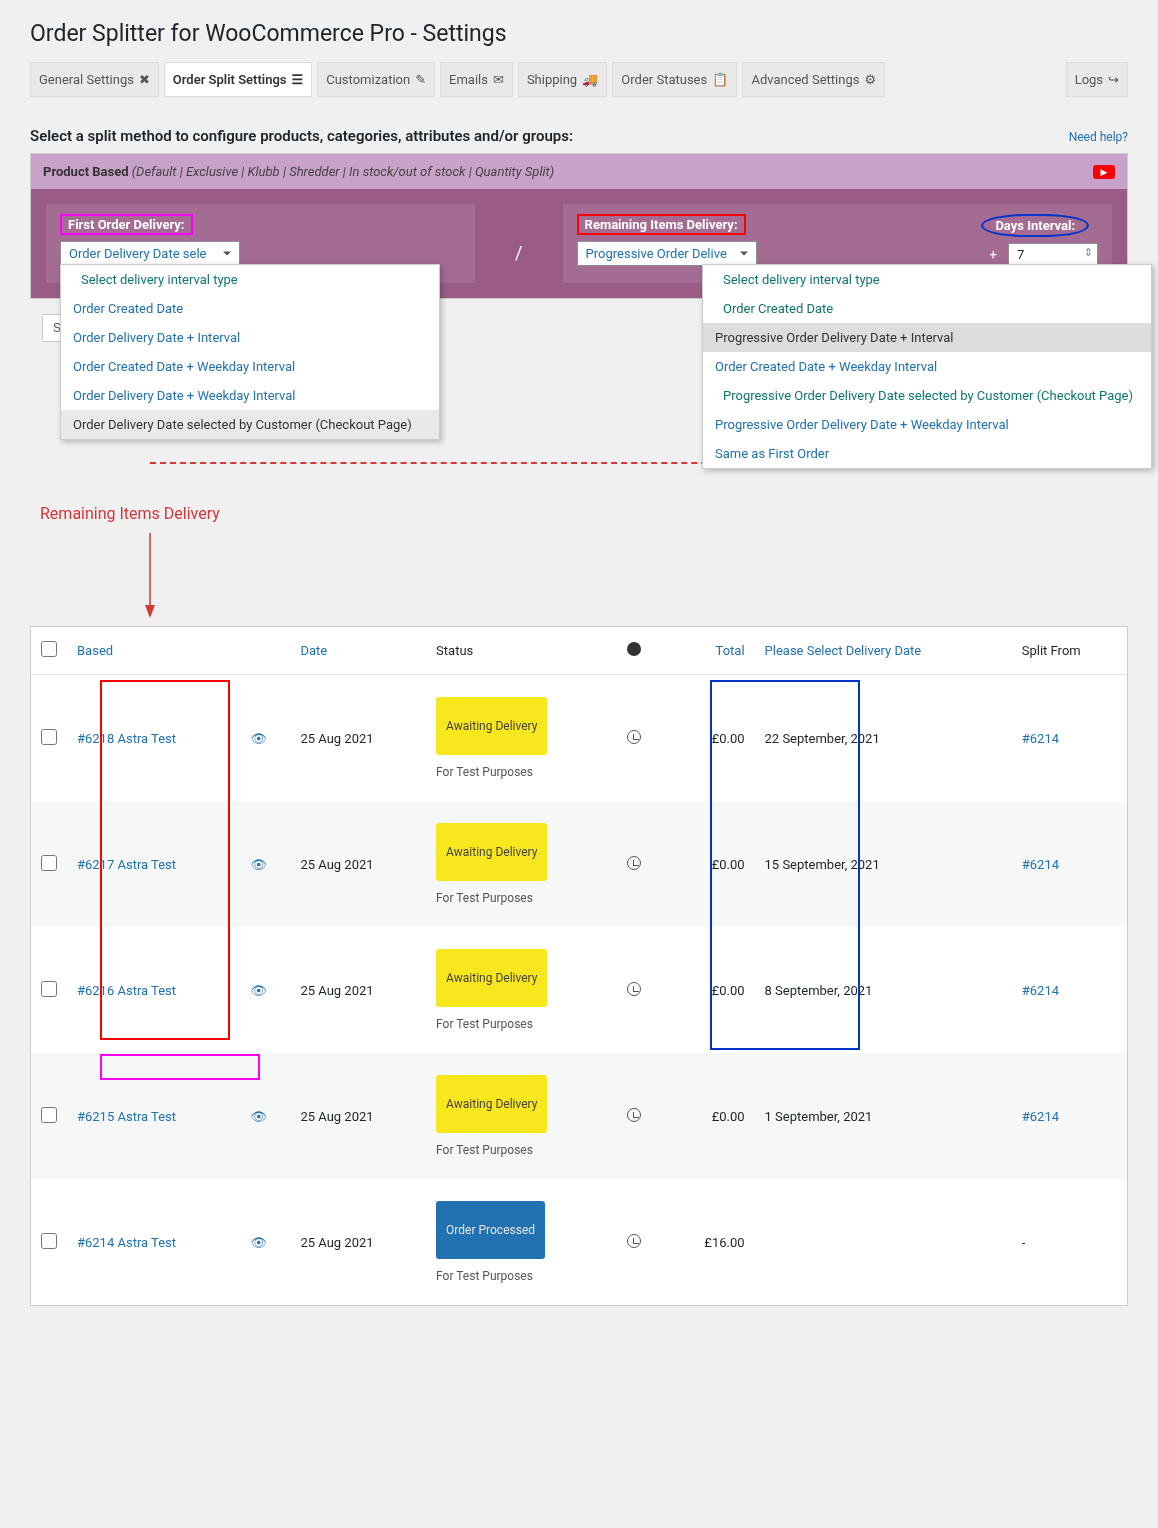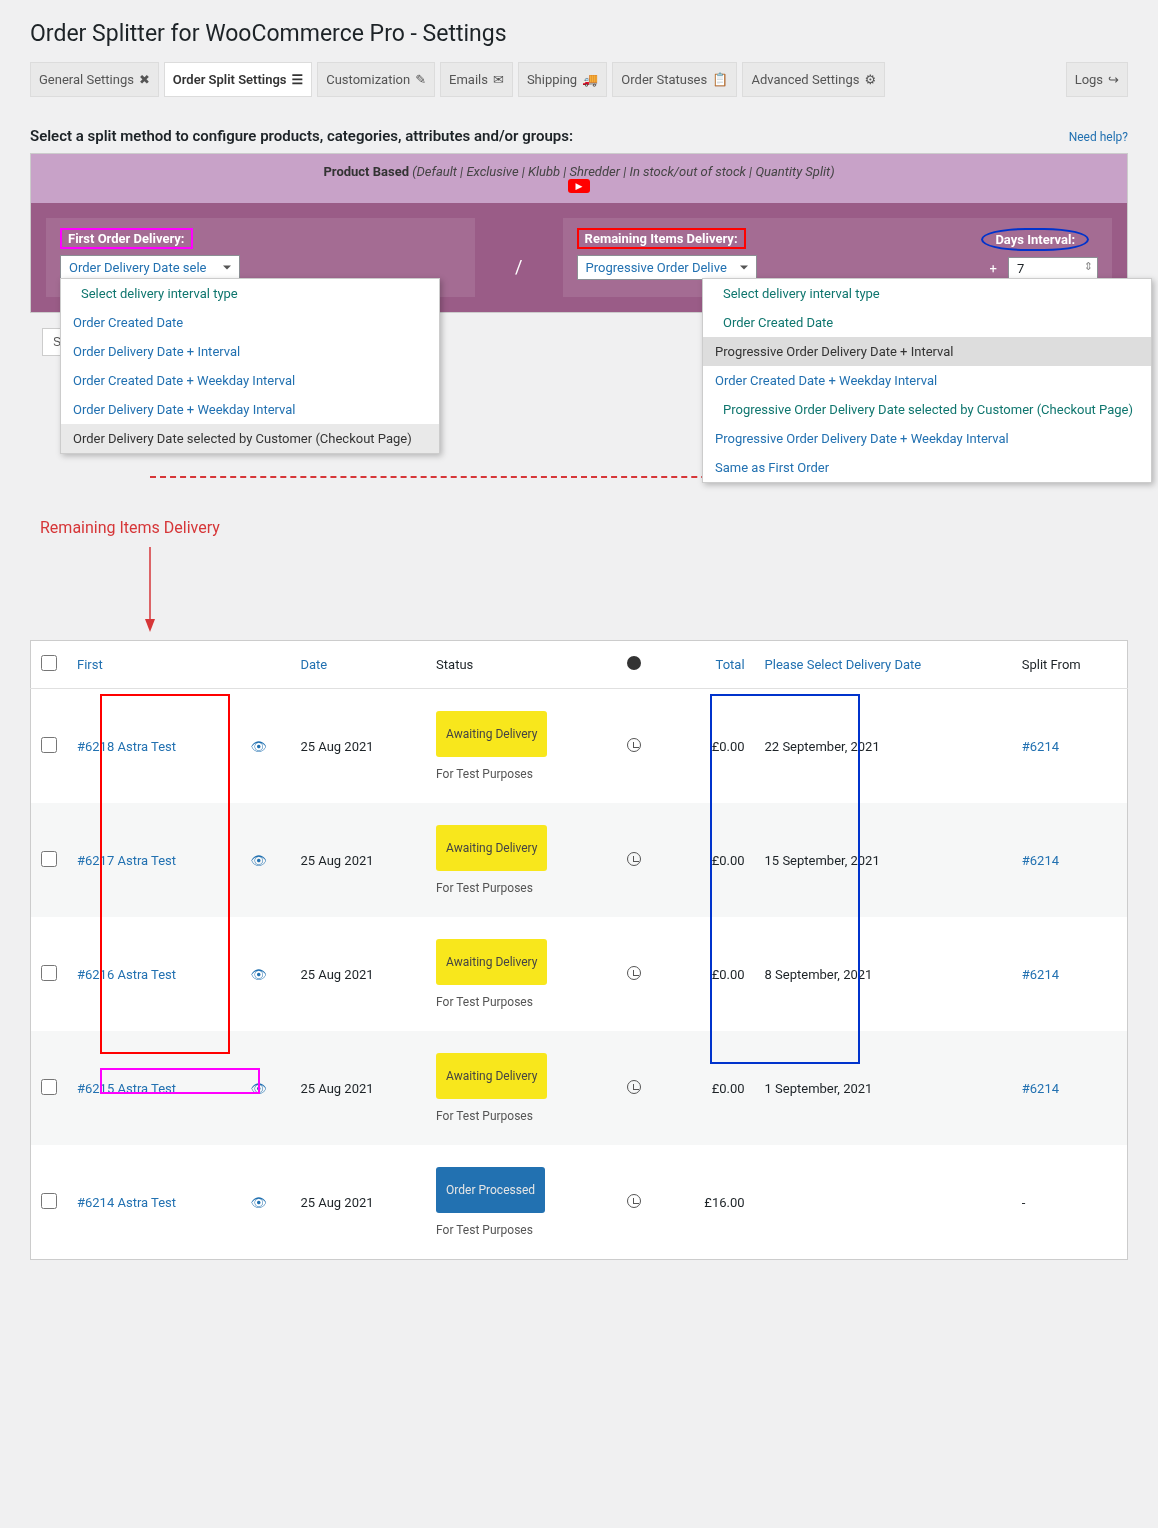--- a/index.html
+++ b/index.html
@@ -6,21 +6,21 @@
 body { font-family: -apple-system, BlinkMacSystemFont, "Segoe UI", Roboto, sans-serif; background: #f0f0f1; color: #1d2327; font-size: 13px; }
 .wrap { padding: 20px 30px; }
 h1 { font-size: 23px; font-weight: 400; color: #1d2327; margin-bottom: 15px; }
 .tabs { display: flex; gap: 5px; margin-bottom: 30px; }
 .tab { background: #e9e9e9; border: 1px solid #dcdcdc; padding: 9px 8px; font-size: 13px; color: #555; cursor: pointer; display: flex; align-items: center; gap: 5px; }
 .tab.active { background: #fff; color: #333; font-weight: 600; }
 .tab-spacer { flex: 1; }
 .section-title { font-size: 15px; font-weight: 600; margin-bottom: 8px; display: flex; justify-content: space-between; align-items: baseline; }
 .help-link { color: #2271b1; font-size: 12px; font-weight: 400; }
 .panel { border: 1px solid #ccc; }
-.panel-top { background: #c8a2c8; padding: 10px 12px; font-size: 13px; display: flex; align-items: center; justify-content: space-between; flex-direction: column; }
+.panel-top { background: #c8a2c8; padding: 10px 12px; font-size: 13px; display: flex; align-items: center; justify-content: space-between; }
 .panel-top .label { font-weight: 700; color: #333; }
 .panel-top .desc { font-style: italic; color: #444; }
 .yt-badge { background: #ff0000; color: #fff; border-radius: 3px; width: 22px; height: 14px; display: flex; align-items: center; justify-content: center; font-size: 9px; }
 .panel-sub { background: #a05a8a; padding: 10px 12px; font-size: 13px; color: #fff; display: flex; align-items: center; justify-content: space-between; }
 .panel-sub .label { font-weight: 700; }
 .panel-sub .desc { font-style: italic; color: #eee; }
 .bulb { font-size: 14px; }
 .panel-body { background: #9a5c87; padding: 15px; display: flex; gap: 20px; align-items: flex-start; position: relative; }
 .field-group { background: #a46c93; padding: 10px 14px 14px; flex: 1; position: relative; }
 .field-label { color: #fff; font-weight: 700; font-size: 13px; display: inline-block; padding: 1px 6px; margin-bottom: 6px; }
@@ -47,21 +47,21 @@
 .annotation { color: #d63638; font-size: 16px; margin: 40px 0 10px 10px; }
 .annotation-magenta { color: #ff00ff; font-size: 16px; }
 
 .orders-table { background: #fff; border: 1px solid #ccc; width: 100%; border-collapse: collapse; }
 .orders-table th { text-align: left; padding: 14px 10px; font-weight: 400; font-size: 13px; border-bottom: 1px solid #e0e0e0; }
 .orders-table th.link { color: #2271b1; }
 .orders-table td { padding: 22px 10px; font-size: 13px; vertical-align: middle; }
 .orders-table tr.alt { background: #f6f7f7; }
 .order-link { color: #2271b1; }
 .eye { color: #2271b1; }
-.status-badge { display: inline-block; padding: 16px 10px; border-radius: 3px; font-size: 12px; }
+.status-badge { display: inline-block; padding: 22px 10px; border-radius: 3px; font-size: 12px; }
 .status-yellow { background: #f8e71c; color: #444; }
 .status-blue { background: #2271b1; color: #e5e5e5; }
 .status-sub { display: block; margin-top: 10px; color: #555; font-size: 12px; }
 .cb { width: 16px; height: 16px; }
 .circle-icon { display: inline-block; width: 14px; height: 14px; border: 1px solid #555; border-radius: 50%; position: relative; }
 .circle-icon::after { content: ""; position: absolute; width: 5px; height: 5px; border-left: 1px solid #555; border-bottom: 1px solid #555; top: 3px; left: 5px; }
 
 .red-box-overlay { position: absolute; border: 2px solid #ff0000; pointer-events: none; }
 .blue-box-overlay { position: absolute; border: 2px solid #0033cc; pointer-events: none; }
 .magenta-box-overlay { position: absolute; border: 2px solid #ff00ff; pointer-events: none; }
@@ -173,21 +173,21 @@
   <svg width="140" height="90" style="margin-left:90px;">
     <line x1="30" y1="0" x2="30" y2="75" stroke="#d63638" stroke-width="1.5"></line>
     <polygon points="30,85 25,72 35,72" fill="#d63638"></polygon>
   </svg>
 
   <div class="table-wrap">
     <table class="orders-table">
       <thead>
         <tr>
           <th style="width:36px;"><input type="checkbox" class="cb" style=""></th>
-          <th class="link">First</th>
+          <th class="link">Based</th>
           <th style="width:50px;"></th>
           <th class="link">Date</th>
           <th>Status</th>
           <th><span style="display:inline-block;width:14px;height:14px;background:#333;border-radius:50%;"></span></th>
           <th class="link" style="text-align:right;">Total</th>
           <th class="link">Please Select Delivery Date</th>
           <th>Split From</th>
         </tr>
       </thead>
       <tbody id="orders-body">

